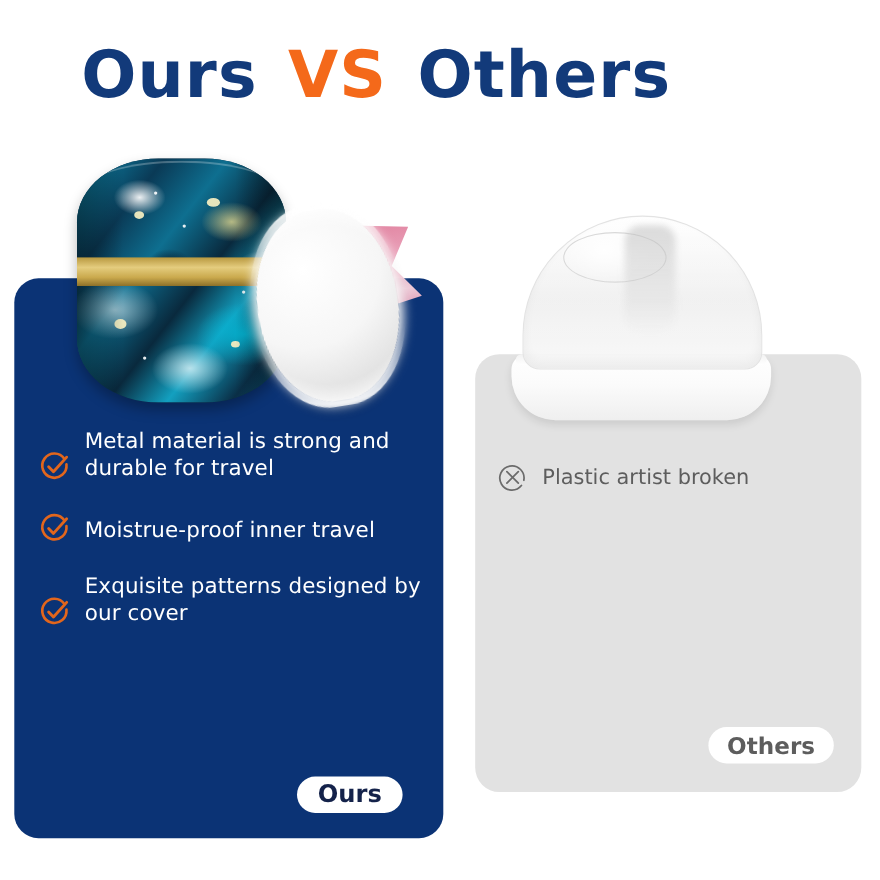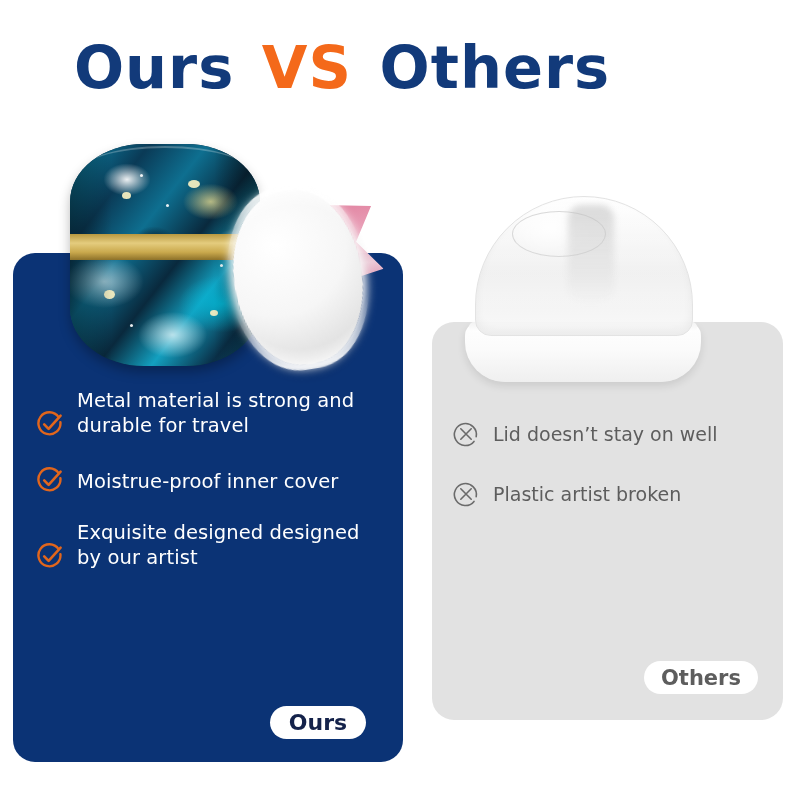--- a/index.html
+++ b/index.html
@@ -205,55 +205,46 @@
       <span class="row-text">Metal material is strong and durable for travel</span>
     </div>
 
     <div class="row">
       <span class="icon">
         <svg viewBox="0 0 28 28" width="28" height="28">
           <path d="M22.6 7.2 A11 11 0 1 0 24.4 12.2" fill="none" stroke="#e2661c" stroke-width="2.4" stroke-linecap="round"></path>
           <path d="M8.2 14.4 L12.6 18.9 L24.6 5.6" fill="none" stroke="#e2661c" stroke-width="2.6" stroke-linecap="round" stroke-linejoin="round"></path>
         </svg>
       </span>
-      <span class="row-text">Moistrue-proof inner cover</span>
+      <span class="row-text">Moistrue-proof inner travel</span>
     </div>
 
 
     <div class="row">
       <span class="icon">
         <svg viewBox="0 0 28 28" width="28" height="28">
           <path d="M22.6 7.2 A11 11 0 1 0 24.4 12.2" fill="none" stroke="#e2661c" stroke-width="2.4" stroke-linecap="round"></path>
           <path d="M8.2 14.4 L12.6 18.9 L24.6 5.6" fill="none" stroke="#e2661c" stroke-width="2.6" stroke-linecap="round" stroke-linejoin="round"></path>
         </svg>
       </span>
-      <span class="row-text">Exquisite designed designed by our artist</span>
+      <span class="row-text">Exquisite patterns designed by our cover</span>
     </div>
 
   </div>
 
   <div class="list-right">
+
 
     <div class="row-r">
       <span class="icon-r">
         <svg viewBox="0 0 28 28" width="28" height="28">
           <path d="M24.2 16.6 A11 11 0 1 0 22.0 21.4" fill="none" stroke="#6b6b6b" stroke-width="1.6" stroke-linecap="round"></path>
           <path d="M8.8 8.8 L19.2 19.2 M19.2 8.8 L8.8 19.2" fill="none" stroke="#6b6b6b" stroke-width="1.6" stroke-linecap="round"></path>
         </svg>
       </span>
-      <span class="row-text-r">Lid doesn’t stay on well</span>
-    </div>
-
-    <div class="row-r">
-      <span class="icon-r">
-        <svg viewBox="0 0 28 28" width="28" height="28">
-          <path d="M24.2 16.6 A11 11 0 1 0 22.0 21.4" fill="none" stroke="#6b6b6b" stroke-width="1.6" stroke-linecap="round"></path>
-          <path d="M8.8 8.8 L19.2 19.2 M19.2 8.8 L8.8 19.2" fill="none" stroke="#6b6b6b" stroke-width="1.6" stroke-linecap="round"></path>
-        </svg>
-      </span>
       <span class="row-text-r">Plastic artist broken</span>
     </div>
 
 
   </div>
 
   <div class="badge badge-ours">Ours</div>
   <div class="badge badge-others">Others</div>
 
 </div>

